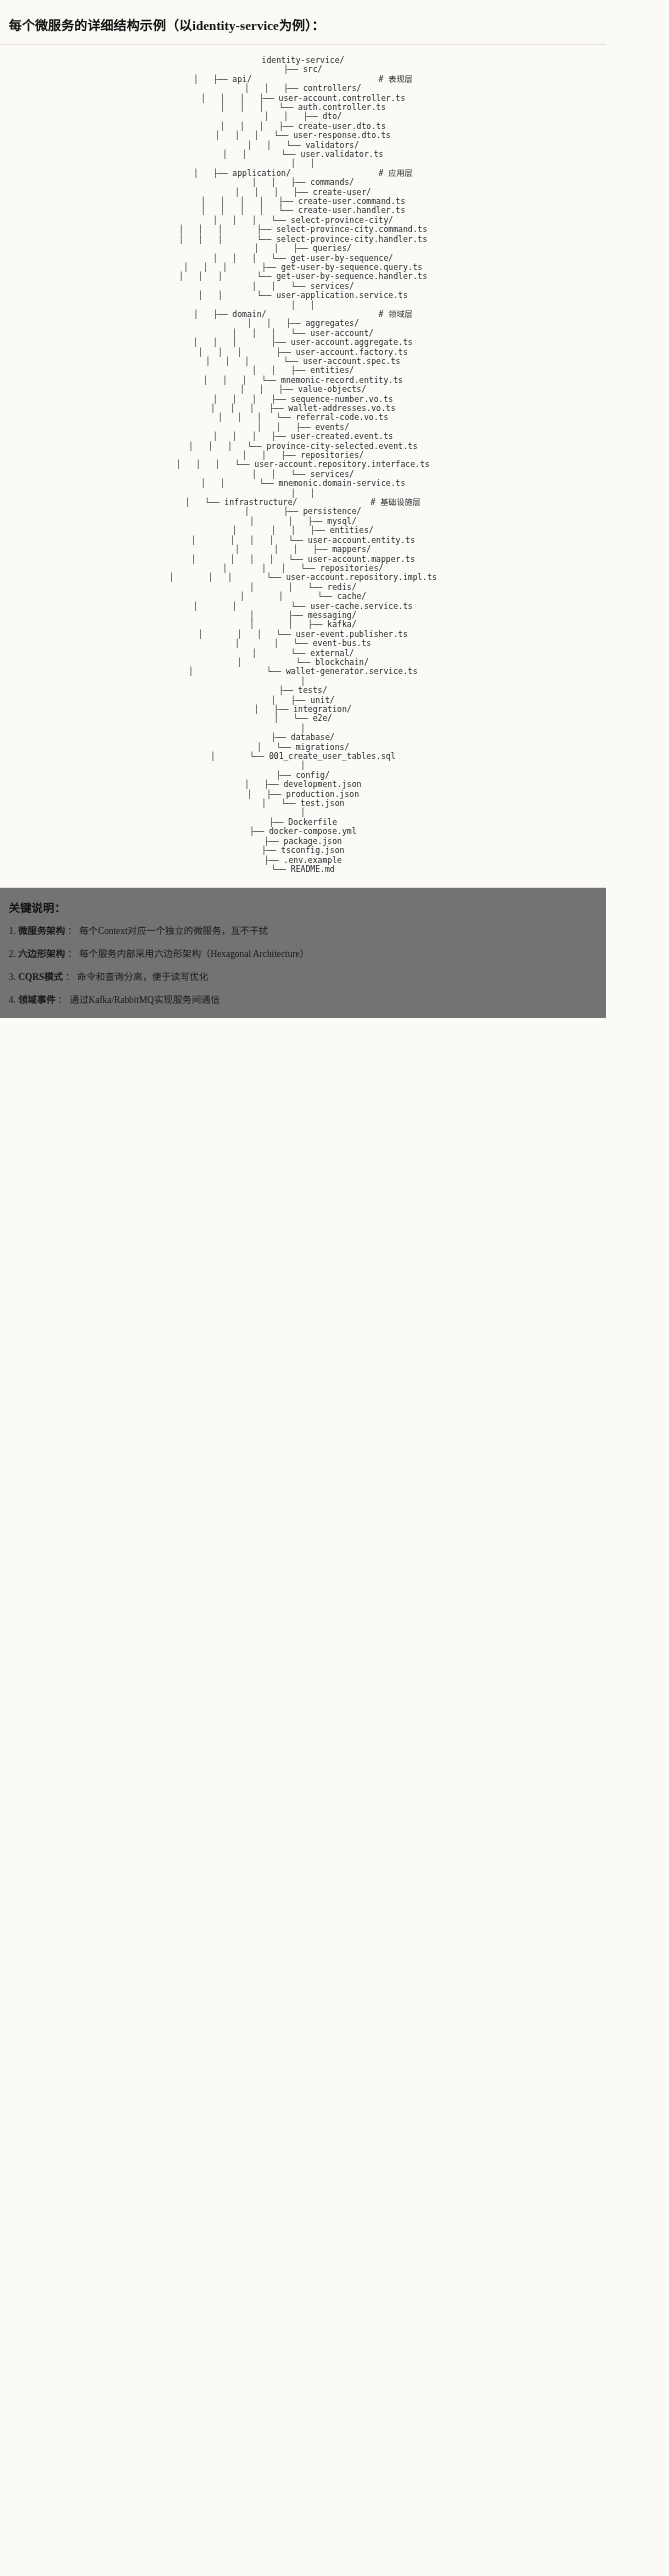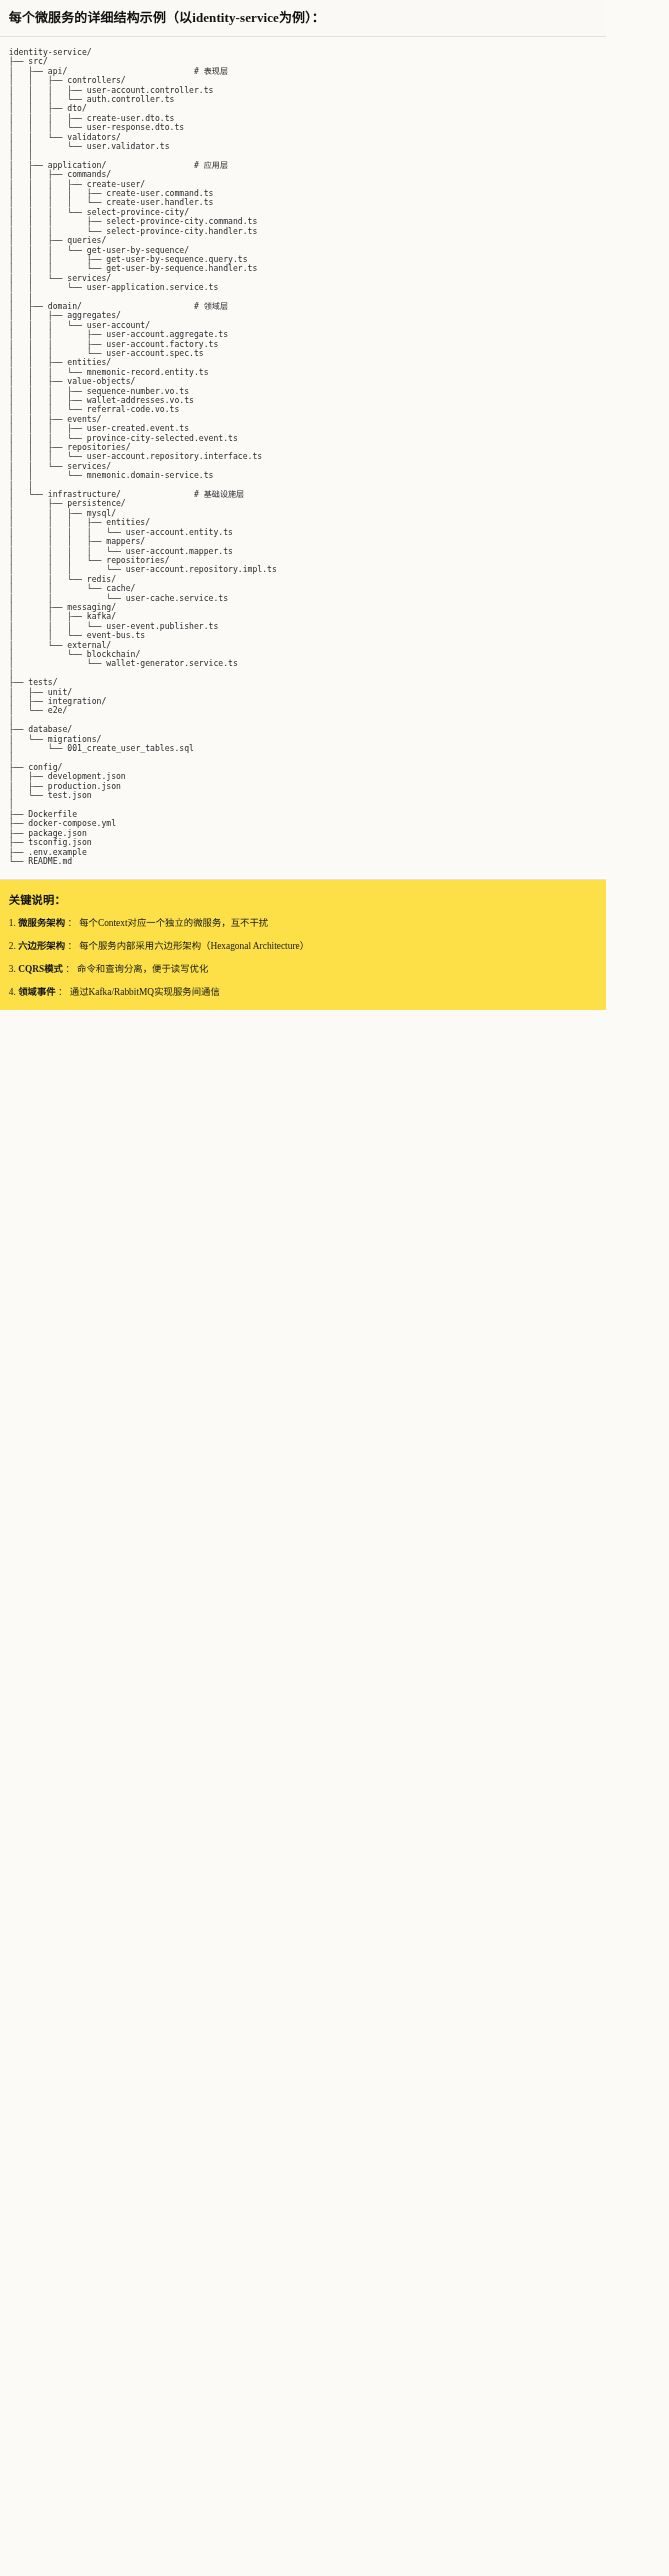--- a/index.html
+++ b/index.html
@@ -11,20 +11,21 @@
   body {
     width: 669px;
     font-family: "Liberation Serif", "DejaVu Serif", serif;
     color: #1a1a1a;
     -webkit-font-smoothing: antialiased;
   }
   .page {
     width: 606px;
     box-sizing: border-box;
     background: #fbfaf7;
+    margin-top: 8px;
   }
 
   
   .doc-header {
     padding: 10px 8.8px 8.8px 8.8px;
     border-bottom: 0.6px solid #e3e1da;
     background: #faf9f5;
   }
   .doc-title {
     margin: 0;
@@ -34,36 +35,37 @@
     line-height: 1.3;
     letter-spacing: 0.1px;
     color: #111111;
   }
 
   
   .code-block {
     padding: 11.3px 8.8px 12.5px 8.8px;
     background: #fbfaf7;
     border-bottom: 0.6px solid #e3e1da;
+    text-align: center;
   }
   .tree {
     margin: 0;
     font-family: "DejaVu Sans Mono", "Liberation Mono", monospace;
     font-size: 8.1px;
     line-height: 9.4px;
     white-space: pre;
     color: #26282b;
     letter-spacing: 0px;
     tab-size: 4;
   }
 
   
   .notes {
     padding: 11.3px 8.8px 10px 8.8px;
-    background: #fde047;
+    background: #737373;
   }
   .notes-title {
     margin: 0 0 10px 0;
     font-family: "Liberation Serif", "DejaVu Serif", serif;
     font-weight: bold;
     font-size: 11.3px;
     color: #111111;
     letter-spacing: 0.1px;
   }
   .notes-list {

